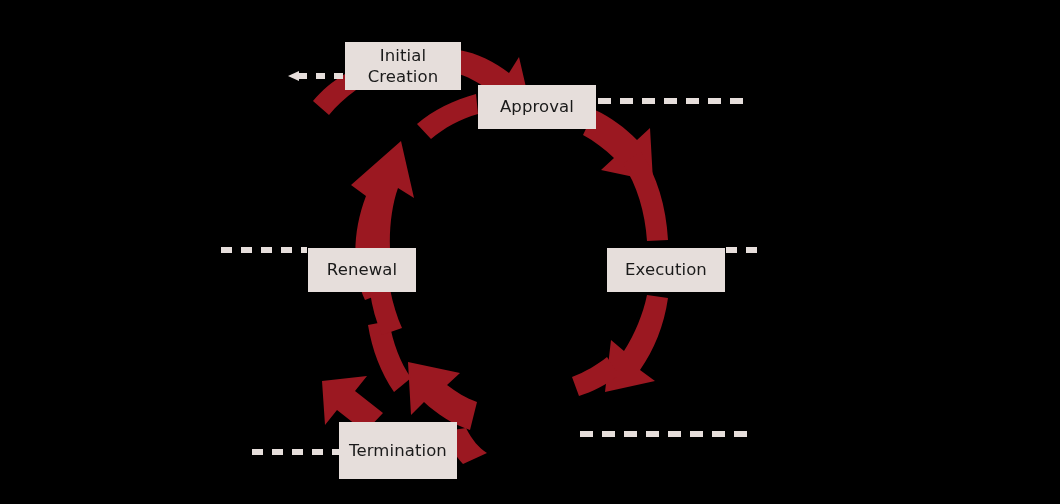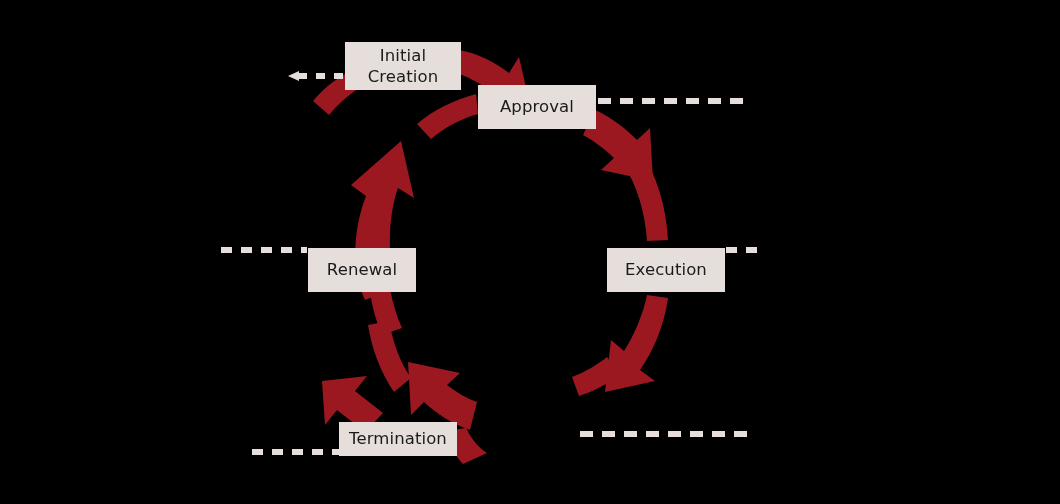--- a/index.html
+++ b/index.html
@@ -173,21 +173,21 @@
 
   <div class="node-box" style="left:478px; top:85px; width:118px; height:44px;">
     <span>Approval</span>
   </div>
 
   <div class="node-box" style="left:607px; top:248px; width:118px; height:44px;">
     <span>Execution</span>
   </div>
 
 
-  <div class="node-box" style="left:339px; top:422px; width:118px; height:34px;">
+  <div class="node-box" style="left:339px; top:422px; width:118px; height:57px;">
     <span>Termination</span>
   </div>
 
   <div class="node-box" style="left:308px; top:248px; width:108px; height:44px;">
     <span>Renewal</span>
   </div>
 
 </div>
 
 </body></html>

